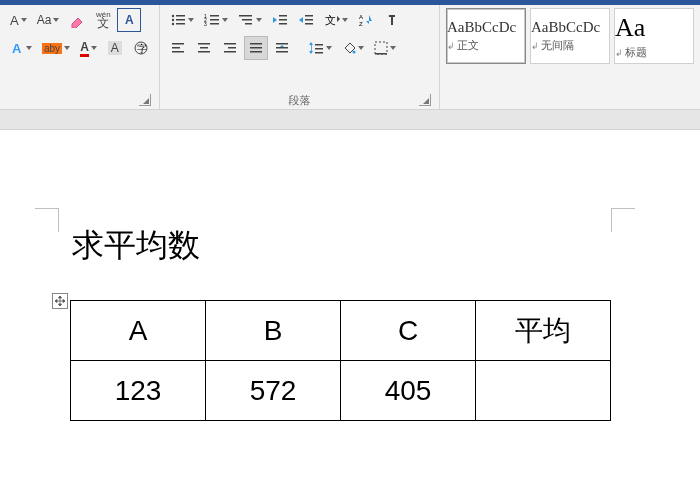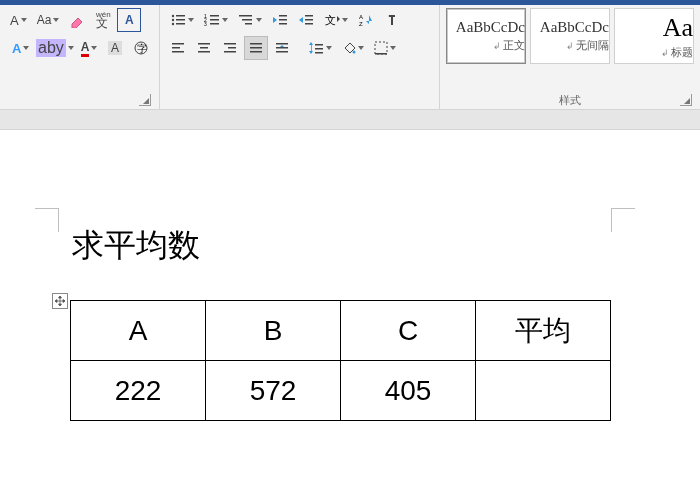--- a/index.html
+++ b/index.html
@@ -74,21 +74,21 @@
     border-top: 3px solid transparent;
     border-right: 3px solid #777;
     border-bottom: 3px solid #777;
   }
   .style-item {
     width: 80px; height: 56px;
     border: 1px solid #d0d0d0;
     background: #fff;
     display: flex;
     flex-direction: column;
-    align-items: flex-end;
+    align-items: flex-start;
     justify-content: center;
     cursor: default;
   }
   .style-item.selected { border: 1px solid #888; box-shadow: inset 0 0 0 1px #c8c8c8; }
   .style-sample { font-family: "Times New Roman", serif; font-size: 15px; color: #333; }
   .style-sample.big { font-size: 26px; color: #000; }
   .style-name { font-size: 11px; color: #555; margin-top: 2px; }
   .style-name::before { content: "↲ "; color: #888; font-size: 9px;}
   
   .secondary-bar {
@@ -160,35 +160,35 @@
         <div class="btn">
             <span>Aa</span>
             <span class="caret" style="margin-left:2px"></span>
           </div>
         <div class="btn">
           <svg width="16" height="16">
               <polygon points="3,12 9,6 13,10 7,16 3,16" fill="#f7a" stroke="#c58"></polygon>
             </svg>
         </div>
         <div class="btn">
-            <span style="font-size:8px;line-height:8px;text-align:left">wén<br><span style="font-size:12px">文</span></span>
+            <span style="font-size:8px;line-height:8px;text-align:center">wén<br><span style="font-size:12px">文</span></span>
           </div>
         <div class="btn" style="border:1px solid #2b579a;color:#2b579a;font-weight:bold">
             <span>A</span>
           </div>
       </div>
       <div class="row">
         <div class="btn">
           <svg width="14" height="14">
               <text x="2" y="12" font-size="13" fill="#39f" font-weight="bold">A</text>
             </svg>
           <span class="caret" style="margin-left:2px"></span>
         </div>
         <div class="btn">
-            <span style="background:#c4b5fd;padding:0 2px;font-size:16px">aby</span>
+            <span style="background:#f97316;padding:0 2px;font-size:10px">aby</span>
             <span class="caret" style="margin-left:2px"></span>
           </div>
         <div class="btn">
             <span style="border-bottom:3px solid #d00;font-weight:bold">A</span>
             <span class="caret" style="margin-left:2px"></span>
           </div>
         <div class="btn">
             <span style="background:#ddd;padding:0 3px">A</span>
           </div>
         <div class="btn">
@@ -332,42 +332,42 @@
           </div>
         <div class="btn">
             <svg width="14" height="14">
               <rect x="1" y="1" width="12" height="12" fill="none" stroke="#444" stroke-dasharray="2"></rect>
               <rect x="1" y="12" width="12" height="1.5" fill="#444"></rect>
             </svg>
             <span class="caret" style="margin-left:2px"></span>
           </div>
       </div>
     </div>
+    <div class="group-label">
+      <span>段落</span>
+      <div class="launcher"></div>
+    </div>
   </div>
 
   <div class="group" style="flex:1;border-right:none">
     <div class="group-body">
       <div class="row" id="styles-row" style="gap:4px">
           <div class="style-item selected">
             <div class="style-sample">AaBbCcDc</div>
             <div class="style-name">正文</div>
           </div>
           <div class="style-item">
             <div class="style-sample">AaBbCcDc</div>
             <div class="style-name">无间隔</div>
           </div>
           <div class="style-item">
             <div class="style-sample big">Aa</div>
             <div class="style-name">标题</div>
           </div>
         </div>
-    </div>
-    <div class="group-label">
-      <span>样式</span>
-      <div class="launcher"></div>
     </div>
   </div>
 </div>
 
 <div class="secondary-bar"></div>
 
 <div class="page-area">
   <div class="crop tl"></div>
   <div class="crop tr"></div>
 
@@ -383,20 +383,20 @@
     <tbody>
         <tr id="thead">
           <td>A</td>
           <td>B</td>
           <td>C</td>
           <td>平均</td>
         </tr>
     </tbody>
       <tbody id="tbody">
         <tr>
-          <td>222</td>
+          <td>123</td>
           <td>572</td>
           <td>405</td>
           <td></td>
         </tr>
       </tbody>
   </table>
 </div>
 
 </body></html>

